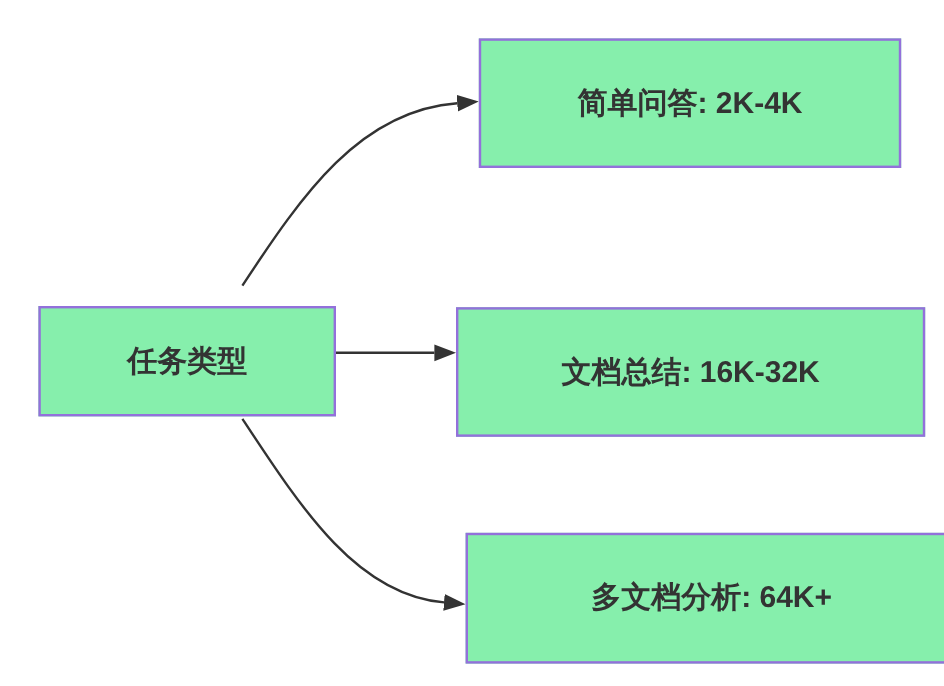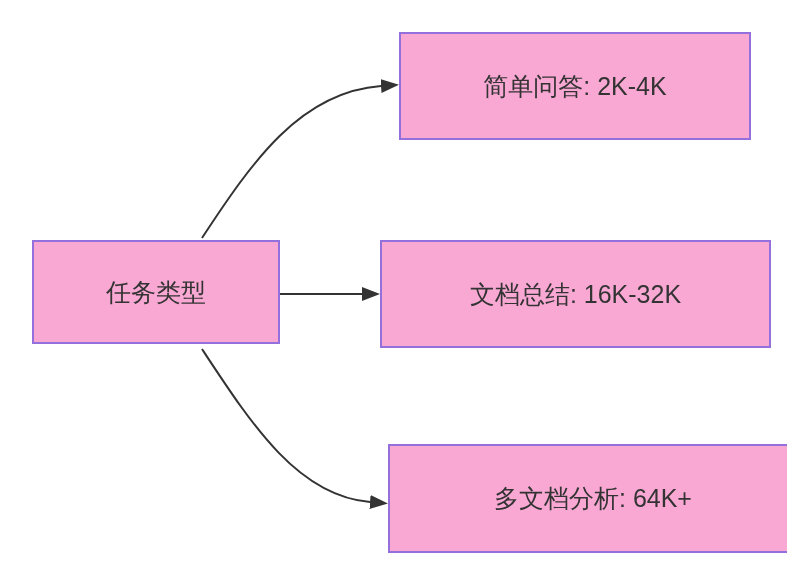--- a/index.html
+++ b/index.html
@@ -19,34 +19,35 @@
     position: absolute;
     left: 0;
     top: 0;
     width: 787px;
     height: 572px;
     pointer-events: none;
   }
   .node {
     position: absolute;
     box-sizing: border-box;
-    background: #f9a8d4;
+    background: #86efac;
     border: 2px solid #9370DB;
     color: #333333;
     font-size: 25px;
     line-height: 1.3;
     display: flex;
     align-items: center;
     justify-content: center;
     text-align: center;
     white-space: nowrap;
+    font-weight: bold;
   }
-  .node-root   { left: 32px;  top: 240px; width: 248px; height: 104px; }
+  .node-root   { left: 32px;  top: 255px; width: 248px; height: 92px; }
   .node-top    { left: 399px; top: 32px;  width: 352px; height: 108px; }
-  .node-middle { left: 380px; top: 240px; width: 391px; height: 108px; }
+  .node-middle { left: 380px; top: 256px; width: 391px; height: 108px; }
   .node-bottom { left: 388px; top: 444px; width: 410px; height: 109px; }
 </style>
 </head>
 <body>
 
 <div class="canvas">
 
   <svg class="edges-layer" width="787" height="572" viewBox="0 0 787 572" xmlns="http://www.w3.org/2000/svg">
     <defs>
       <marker id="arrowhead" markerUnits="userSpaceOnUse" markerWidth="20" markerHeight="16" refX="0" refY="7" orient="auto">

